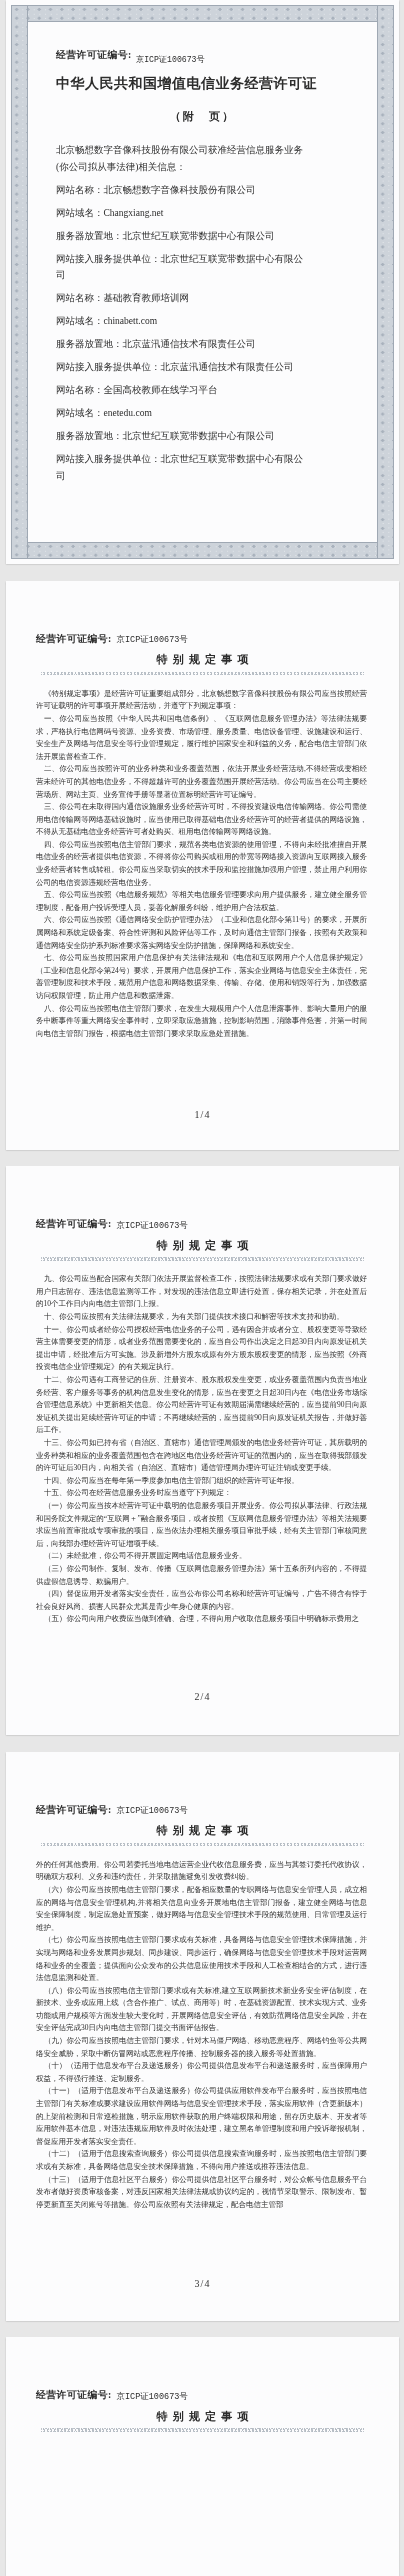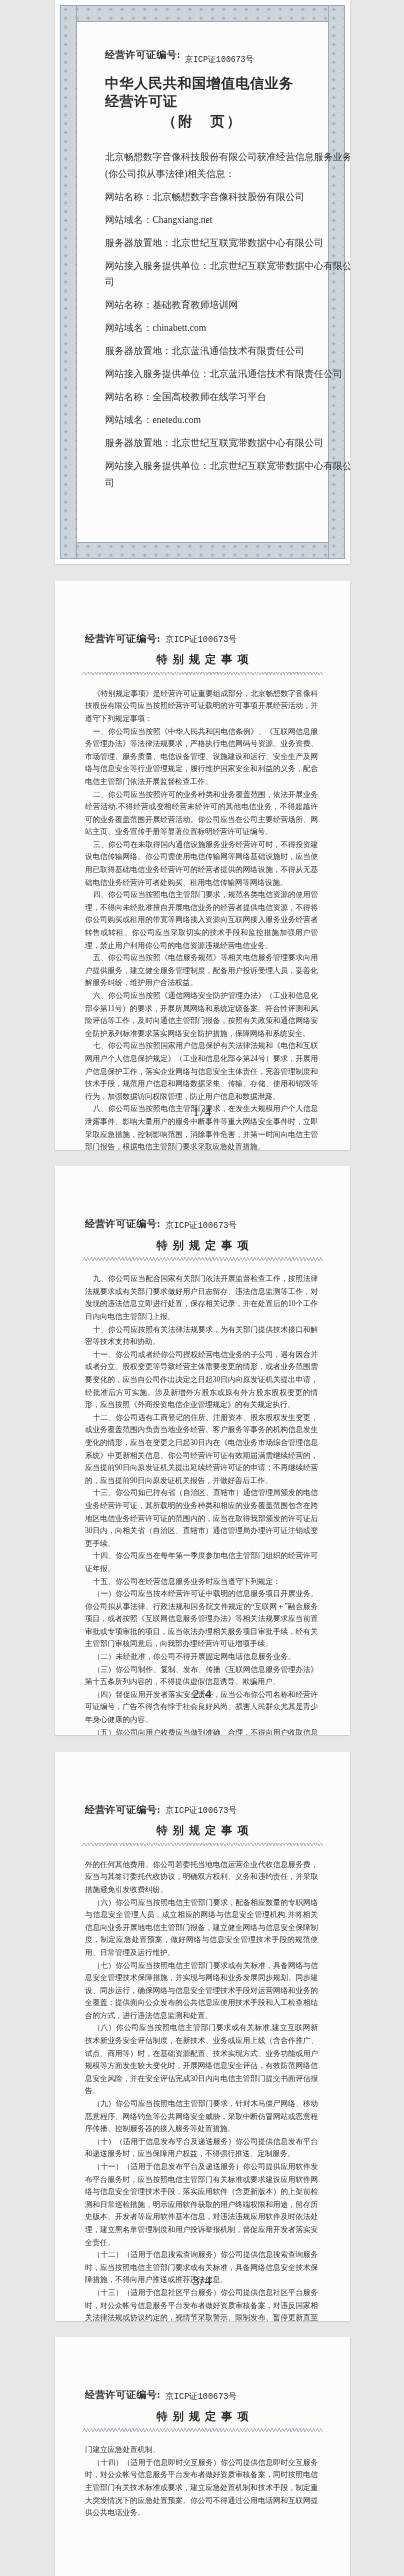--- a/index.html
+++ b/index.html
@@ -5,21 +5,21 @@
   html,body{margin:0;padding:0;}
   body{
     width:405px;
     background:#e7e7e7;
     font-family:"Liberation Serif","DejaVu Serif",serif;
     color:#2d2d2d;
   }
   .stack{width:405px;}
   .sheet{
     position:relative;
-    width:295px;
+    width:393px;
     margin:0 auto;
     background:#fcfcfd;
     box-shadow:0 0.5px 1.5px rgba(0,0,0,.25);
     overflow:hidden;
   }
   .sheet + .sheet{margin-top:16.5px;}
   .sheet-license{height:564px;}
   .sheet-text{height:569px;}
   .sheet-text.last{height:535px;}
 
@@ -36,39 +36,39 @@
   .frame-bottom{bottom:5.2px;}
   .frame-left,.frame-right{top:5.2px;bottom:5.2px;width:17px;}
   .frame-left{left:5.2px;}
   .frame-right{right:5.2px;}
 
   .lic-inner{position:absolute;left:22px;right:22px;top:22px;bottom:22px;padding:27px 28px 0;}
   .lic-no{display:flex;align-items:flex-start;}
   .lic-no-label{font-size:9.8px;font-weight:700;letter-spacing:0.5px;}
   .lic-no-value{font-size:8.2px;margin-left:4.1px;margin-top:4.6px;font-family:"Liberation Mono","DejaVu Sans Mono",monospace;letter-spacing:0;}
   .lic-title{font-size:14px;font-weight:700;text-align:left;margin:10.3px 0 0;letter-spacing:0.5px;}
-  .lic-subtitle{font-size:14px;font-weight:700;text-align:center;margin-top:2px;letter-spacing:2.1px;}
+  .lic-subtitle{font-size:11px;font-weight:700;text-align:center;margin-top:16px;letter-spacing:2.1px;}
   .lic-body{width:253px;margin-top:18.5px;font-size:9.5px;line-height:1.72;}
   .lic-intro{margin:0 0 3.1px;}
   .lic-entry{margin:6.7px 0 0;}
 
   
   .hdr{display:flex;align-items:flex-start;padding:52px 31px 0 30px;}
   .hdr-label{font-size:9.8px;font-weight:700;letter-spacing:0.5px;}
   .hdr-value{font-size:8.5px;margin-left:4.6px;margin-top:1.5px;font-family:"Liberation Mono","DejaVu Sans Mono",monospace;}
   .sp-title{font-size:11px;font-weight:700;text-align:center;letter-spacing:5.2px;margin-top:6.2px;text-indent:5.2px;}
   .zigzag{width:82%;height:3.6px;margin:4.6px auto 0;opacity:.85;
     background:
       repeating-linear-gradient(63deg, #a9b1ba 0 1px, rgba(0,0,0,0) 1px 3.1px),
       repeating-linear-gradient(-63deg, #b6bdc5 0 1px, rgba(0,0,0,0) 1px 3.1px);
   }
   .body-text{padding:12.4px 32px 0 30px;text-align:justify;font-size:7.5px;line-height:12.6px;}
   .body-text p{margin:0;text-indent:1.05em;}
   .body-text p.cont{text-indent:0;}
-  .page-num{position:absolute;left:0;right:0;text-align:center;font-size:13px;letter-spacing:1px;color:#333;}
+  .page-num{position:absolute;left:0;right:0;text-align:center;font-size:10px;letter-spacing:1px;color:#333;}
   .pn-a{bottom:30px;}
   .pn-b{bottom:33px;}
   .pn-c{bottom:32px;}
 </style>
 </head>
 <body>
 
 <div class="stack">
 
   <section class="sheet sheet-license">
@@ -167,21 +167,17 @@
     <div class="page-num pn-c">3/4</div>
   </section>
 
   <section class="sheet sheet-text last">
     <div class="hdr">
       <span class="hdr-label">经营许可证编号:</span>
       <span class="hdr-value">京ICP证100673号</span>
     </div>
     <div class="sp-title">特别规定事项</div>
     <div class="zigzag"></div>
-    <div class="body-text">
-      <p class="cont">门建立应急处置机制。</p>
-      <p>（十四）（适用于信息即时交互服务）你公司提供信息即时交互服务时，对公众帐号信息服务平台发布者做好资质审核备案，同时按照电信主管部门有关技术标准或要求，建立应急处置机制和技术手段，制定重大突发情况下的应急处置预案。你公司不得通过公用电话网和互联网提供公共电话业务。</p>
-    </div>
 
   </section>
 
 </div>
 
 
 </body></html>

